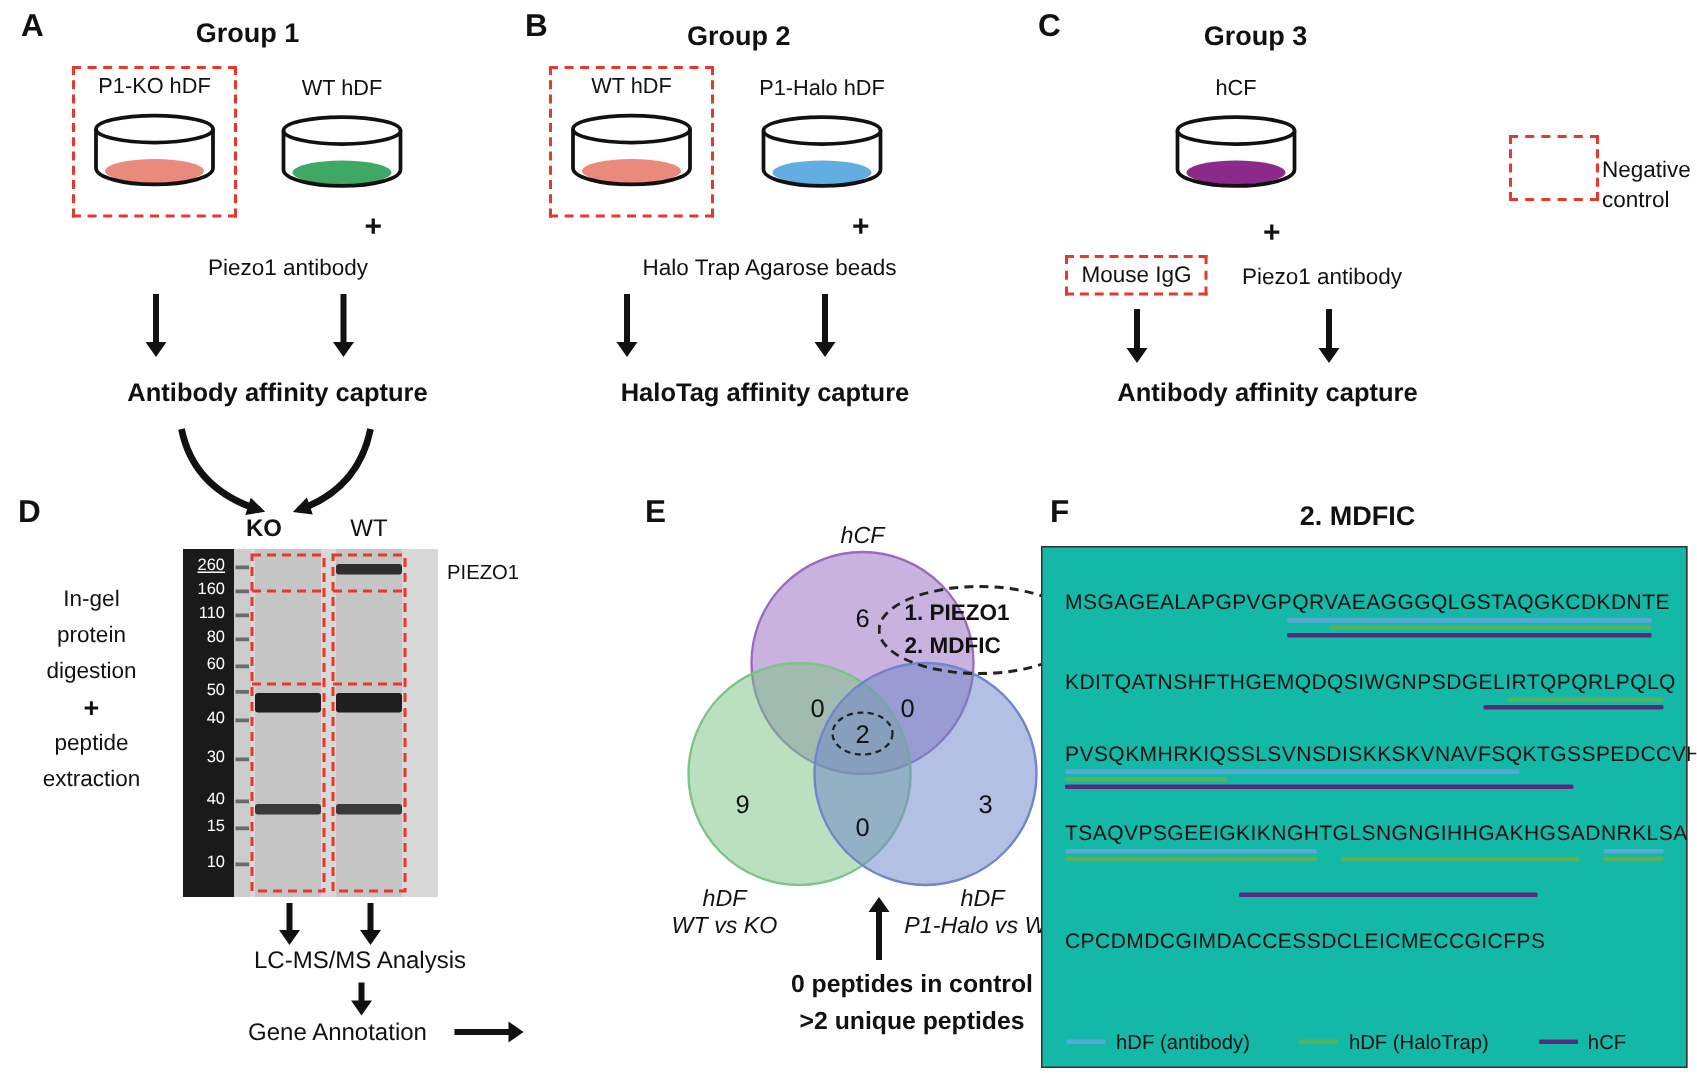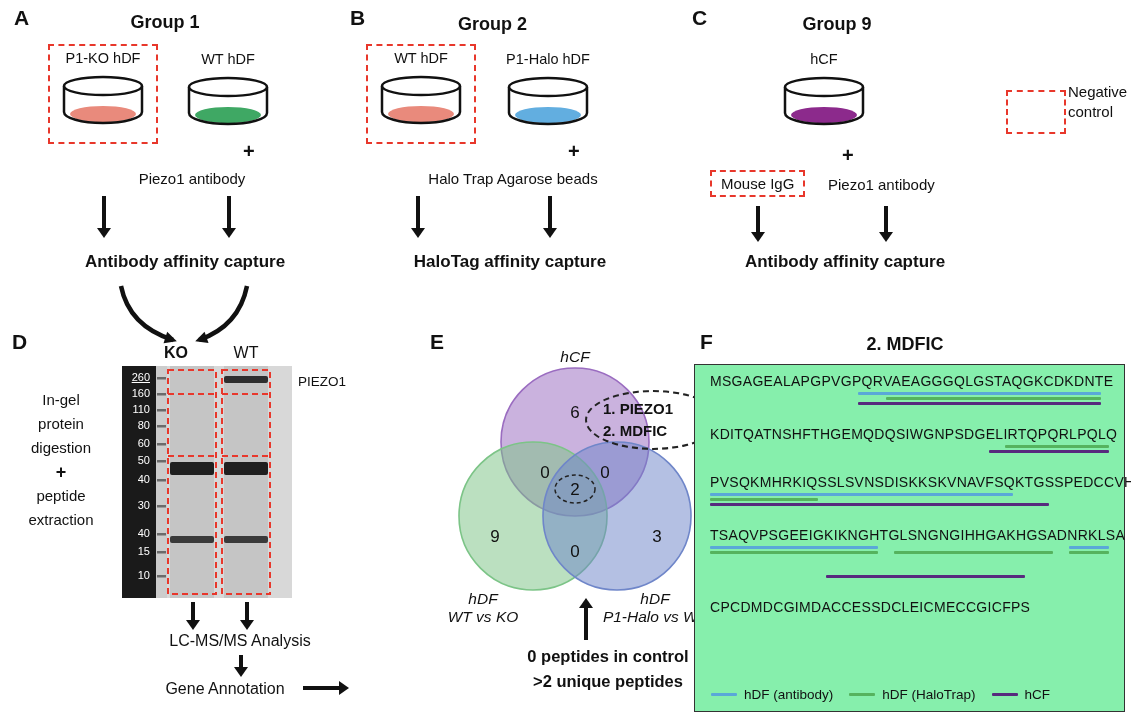--- a/index.html
+++ b/index.html
@@ -46,26 +46,26 @@
   .venn-c{fill-opacity:.52;stroke-width:1.6;}
   .venn-top{fill:var(--venn-purple);stroke:var(--venn-purple);}
   .venn-left{fill:var(--venn-green);stroke:var(--venn-green);}
   .venn-right{fill:var(--venn-blue);stroke:var(--venn-blue);}
   .venn-num{font-size:17px;fill:#111;text-anchor:middle;font-family:"Liberation Sans",sans-serif;}
   .venn-set{font-size:15.5px;font-style:italic;fill:#111;text-anchor:middle;font-family:"Liberation Sans",sans-serif;}
   .callout{position:absolute;border:2px dashed #222;border-radius:50%;
     font-size:15px;font-weight:700;line-height:1.45;display:flex;flex-direction:column;justify-content:center;padding-left:16px;}
   .filter-text{font-size:16.5px;font-weight:700;text-align:center;line-height:1.5;}
   
-  .seq-box{position:absolute;border:1.5px solid #333;background:#86efac;padding:8px 15px 8px;box-sizing:border-box;}
+  .seq-box{position:absolute;border:1.5px solid #333;background:#14b8a6;padding:28px 15px 8px;box-sizing:border-box;}
   .seq-block{margin-bottom:21px;}
   .seq-text{font-size:14px;letter-spacing:.3px;line-height:17px;white-space:nowrap;}
   .seq-track{position:relative;height:3px;margin-top:2px;}
   .seq-seg{position:absolute;top:0;height:3px;border-radius:1px;}
-  .legend-row{position:absolute;left:16px;right:10px;bottom:9px;display:flex;gap:16px;align-items:center;}
+  .legend-row{position:absolute;left:16px;right:10px;bottom:9px;display:flex;gap:33px;align-items:center;}
   .legend-item{display:flex;align-items:center;gap:7px;}
   .legend-swatch{display:inline-block;width:26px;height:3.5px;border-radius:1px;}
   .legend-label{font-size:13.5px;white-space:nowrap;}
   .fig-title{font-size:18px;font-weight:700;text-align:center;}
 </style>
 </head>
 <body>
 
 <div id="figure">
 
@@ -136,21 +136,21 @@
     <div class="abs reagent-label" style="left:381px;top:170px;width:264px;">Halo Trap Agarose beads</div>
 
     <div class="v-arrow" style="left:410px;top:196px;height:42px;"></div>
     <div class="v-arrow" style="left:542px;top:196px;height:42px;"></div>
 
     <div class="abs capture-label" style="left:370px;top:252px;width:280px;">HaloTag affinity capture</div>
   </div>
 
   <div>
     <div class="abs panel-letter" style="left:692px;top:6px;">C</div>
-    <div class="abs group-title" style="left:762px;top:14px;width:150px;">Group 9</div>
+    <div class="abs group-title" style="left:762px;top:14px;width:150px;">Group 3</div>
 
     <div class="dish-block" style="left:772px;top:51px;width:104px;">
       <div class="dish-label">hCF</div>
       <svg class="dish" width="88" height="58" viewBox="0 0 88 58">
         <ellipse cx="44" cy="40" rx="33" ry="8" class="media-purple"></ellipse>
         <path d="M5,12 L5,38 A39,11 0 0 0 83,38 L83,12" fill="none" stroke="#111" stroke-width="2.5"></path>
         <ellipse cx="44" cy="12" rx="39" ry="9" fill="#fff" stroke="#111" stroke-width="2.5"></ellipse>
       </svg>
     </div>
 
@@ -158,21 +158,21 @@
 
     <div class="abs neg-inline" style="left:710px;top:170px;">Mouse IgG</div>
     <div class="abs reagent-label" style="left:828px;top:176px;">Piezo1 antibody</div>
 
     <div class="v-arrow" style="left:750px;top:206px;height:36px;"></div>
     <div class="v-arrow" style="left:878px;top:206px;height:36px;"></div>
 
     <div class="abs capture-label" style="left:695px;top:252px;width:300px;">Antibody affinity capture</div>
 
     <div class="abs neg-box" style="left:1006px;top:90px;width:56px;height:40px;"></div>
-    <div class="abs neg-text" style="left:1068px;top:82px;">
+    <div class="abs neg-text" style="left:1068px;top:104px;">
       <div>Negative</div>
       <div>control</div>
     </div>
   </div>
 
   <div>
     <div class="abs panel-letter" style="left:12px;top:330px;">D</div>
 
     <div class="abs side-text" style="left:6px;top:388px;width:110px;">
         <div>In-gel</div>

